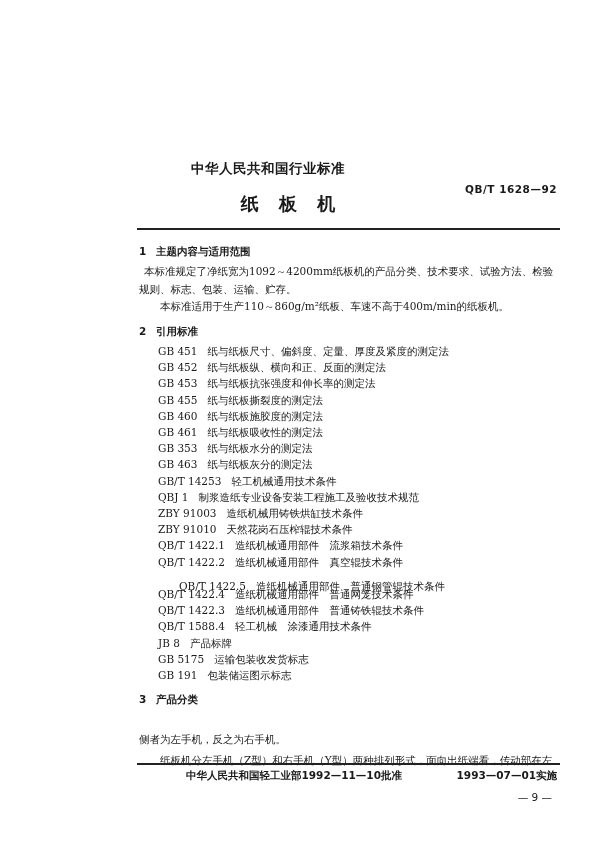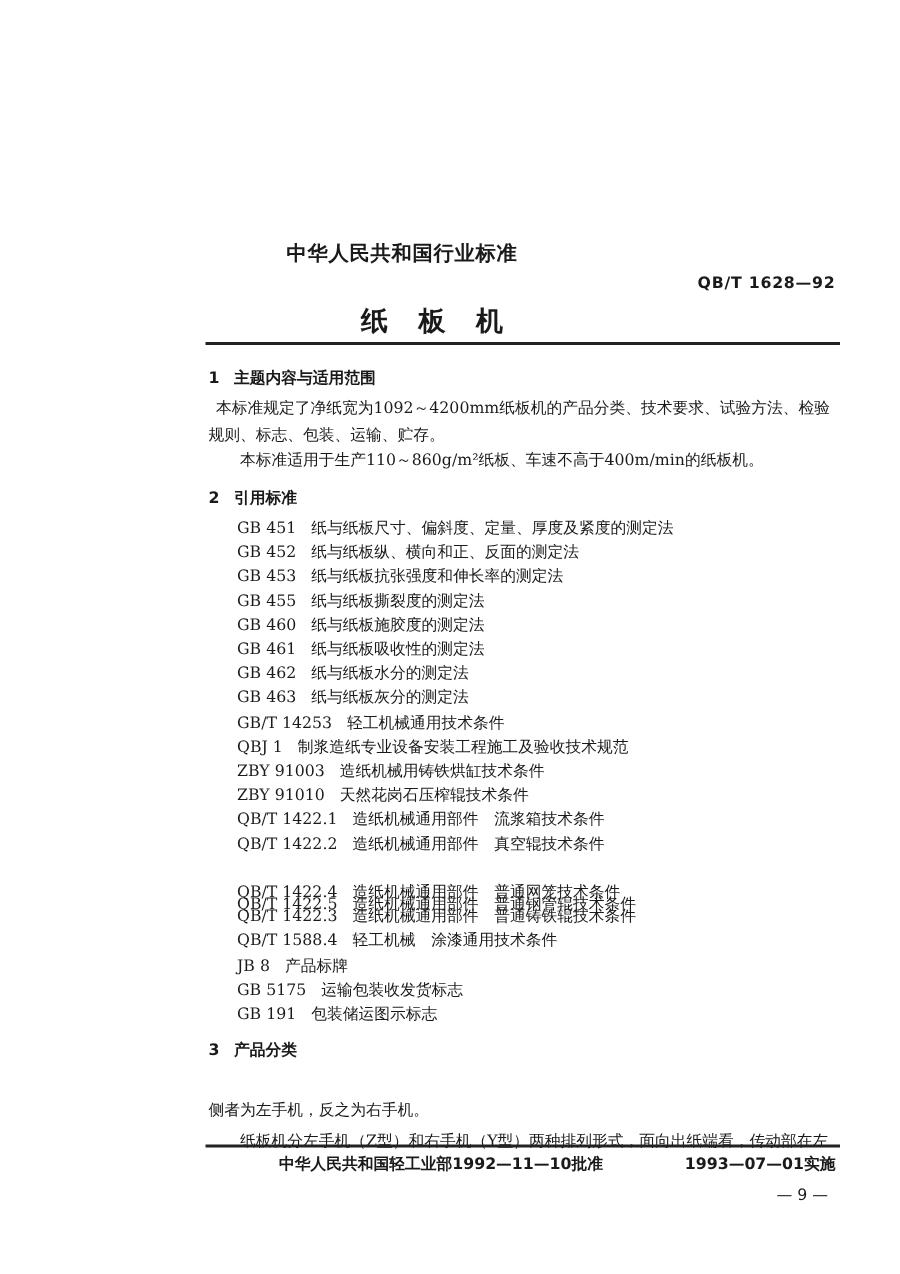--- a/index.html
+++ b/index.html
@@ -4,21 +4,21 @@
 <style>
   html, body { margin: 0; padding: 0; }
   body {
     width: 600px; height: 849px; background: #ffffff; position: relative; overflow: hidden;
     font-family: "DejaVu Serif", "Liberation Serif", serif; color: #1a1a1a;
   }
   .abs { position: absolute; white-space: nowrap; }
   .sans { font-family: "DejaVu Sans", "Liberation Sans", sans-serif; }
   .industry { left: 0; width: 488px; top: 160px; text-align: center; font-size: 13.5px; font-weight: bold; padding-left: 48px; box-sizing: border-box; letter-spacing: 0.5px; }
   .code { right: 43px; top: 183px; font-size: 10.5px; font-weight: bold; letter-spacing: 0.5px; }
-  .title { left: 0; width: 528px; top: 202px; text-align: center; font-size: 18px; font-weight: bold; padding-left: 48px; box-sizing: border-box; word-spacing: 14px; }
+  .title { left: 0; width: 528px; top: 192px; text-align: center; font-size: 18px; font-weight: bold; padding-left: 48px; box-sizing: border-box; word-spacing: 14px; }
   .rule { position: absolute; left: 137px; width: 423px; height: 2px; background: #222; }
   .h { font-size: 10.5px; font-weight: bold; left: 139px; }
   .h .num { display: inline-block; width: 17px; }
   .p { font-size: 10.5px; }
   .ref { font-size: 10.5px; left: 158px; }
   .ref .c { display: inline-block; margin-right: 10px; }
   .foot { font-size: 10.5px; font-weight: bold; margin-left: 48px; }
 </style>
 </head>
 <body>
@@ -41,31 +41,31 @@
     <span class="num">2</span><span>引用标准</span>
   </div>
 
   <div id="ref-list">
     <div class="abs ref" style="top:345px;"><span class="c">GB 451</span><span>纸与纸板尺寸、偏斜度、定量、厚度及紧度的测定法</span></div>
     <div class="abs ref" style="top: 361.2px;"><span class="c">GB 452</span><span>纸与纸板纵、横向和正、反面的测定法</span></div>
     <div class="abs ref" style="top: 377.4px;"><span class="c">GB 453</span><span>纸与纸板抗张强度和伸长率的测定法</span></div>
     <div class="abs ref" style="top: 393.6px;"><span class="c">GB 455</span><span>纸与纸板撕裂度的测定法</span></div>
     <div class="abs ref" style="top: 409.8px;"><span class="c">GB 460</span><span>纸与纸板施胶度的测定法</span></div>
     <div class="abs ref" style="top: 426px;"><span class="c">GB 461</span><span>纸与纸板吸收性的测定法</span></div>
-    <div class="abs ref" style="top: 442.2px;"><span class="c">GB 462</span><span>纸与纸板水分的测定法</span></div>
+    <div class="abs ref" style="top: 442.2px;"><span class="c">GB 353</span><span>纸与纸板水分的测定法</span></div>
     <div class="abs ref" style="top: 458.4px;"><span class="c">GB 463</span><span>纸与纸板灰分的测定法</span></div>
     <div class="abs ref" style="top: 474.6px;"><span class="c">GB/T 14253</span><span>轻工机械通用技术条件</span></div>
     <div class="abs ref" style="top: 490.8px;"><span class="c">QBJ 1</span><span>制浆造纸专业设备安装工程施工及验收技术规范</span></div>
     <div class="abs ref" style="top: 507px;"><span class="c">ZBY 91003</span><span>造纸机械用铸铁烘缸技术条件</span></div>
     <div class="abs ref" style="top: 523.2px;"><span class="c">ZBY 91010</span><span>天然花岗石压榨辊技术条件</span></div>
     <div class="abs ref" style="top: 539.4px;"><span class="c">QB/T 1422.1</span><span>造纸机械通用部件　流浆箱技术条件</span></div>
     <div class="abs ref" style="top: 555.6px;"><span class="c">QB/T 1422.2</span><span>造纸机械通用部件　真空辊技术条件</span></div>
     <div class="abs ref" style="top: 604px;"><span class="c">QB/T 1422.3</span><span>造纸机械通用部件　普通铸铁辊技术条件</span></div>
     <div class="abs ref" style="top: 588px;"><span class="c">QB/T 1422.4</span><span>造纸机械通用部件　普通网笼技术条件</span></div>
-    <div class="abs ref" style="top: 596px;"><span class="c">QB/T 1422.5</span><span>造纸机械通用部件　普通钢管辊技术条件</span></div>
+    <div class="abs ref" style="top: 580px; margin-left: 21px;"><span class="c">QB/T 1422.5</span><span>造纸机械通用部件　普通钢管辊技术条件</span></div>
     <div class="abs ref" style="top: 620.4px;"><span class="c">QB/T 1588.4</span><span>轻工机械　涂漆通用技术条件</span></div>
     <div class="abs ref" style="top: 636.6px; text-align: center;"><span class="c">JB 8</span><span>产品标牌</span></div>
     <div class="abs ref" style="top: 652.8px;"><span class="c">GB 5175</span><span>运输包装收发货标志</span></div>
     <div class="abs ref" style="top: 669px;"><span class="c">GB 191</span><span>包装储运图示标志</span></div>
   </div>
 
   <div class="abs h sans" style="top:693px;">
     <span class="num">3</span><span>产品分类</span>
   </div>
   <div class="abs p" style="left:160px; top:754px;">纸板机分左手机（Z型）和右手机（Y型）两种排列形式，面向出纸端看，传动部在左</div>

